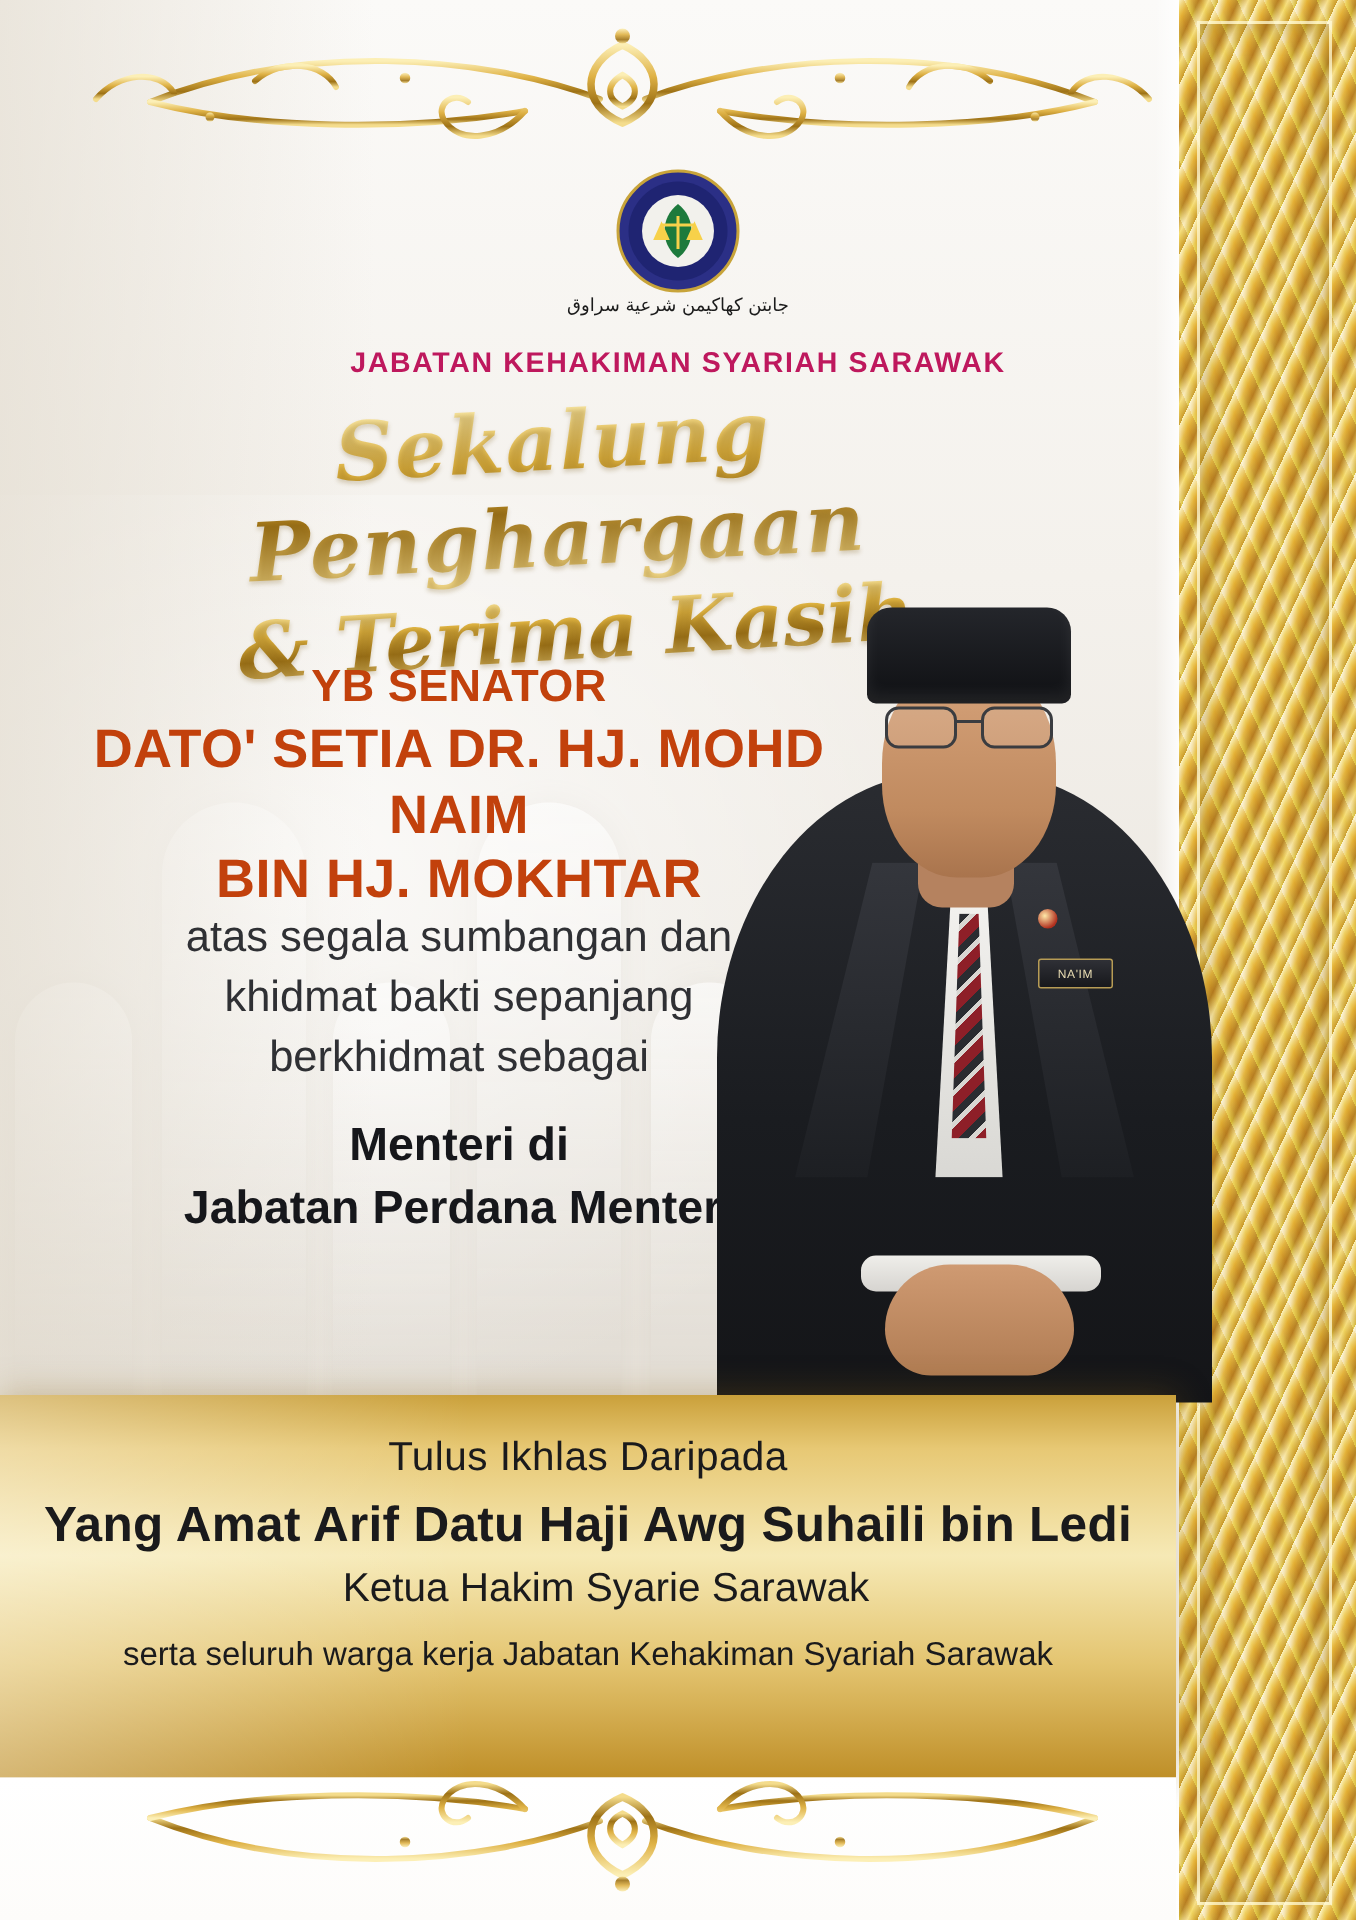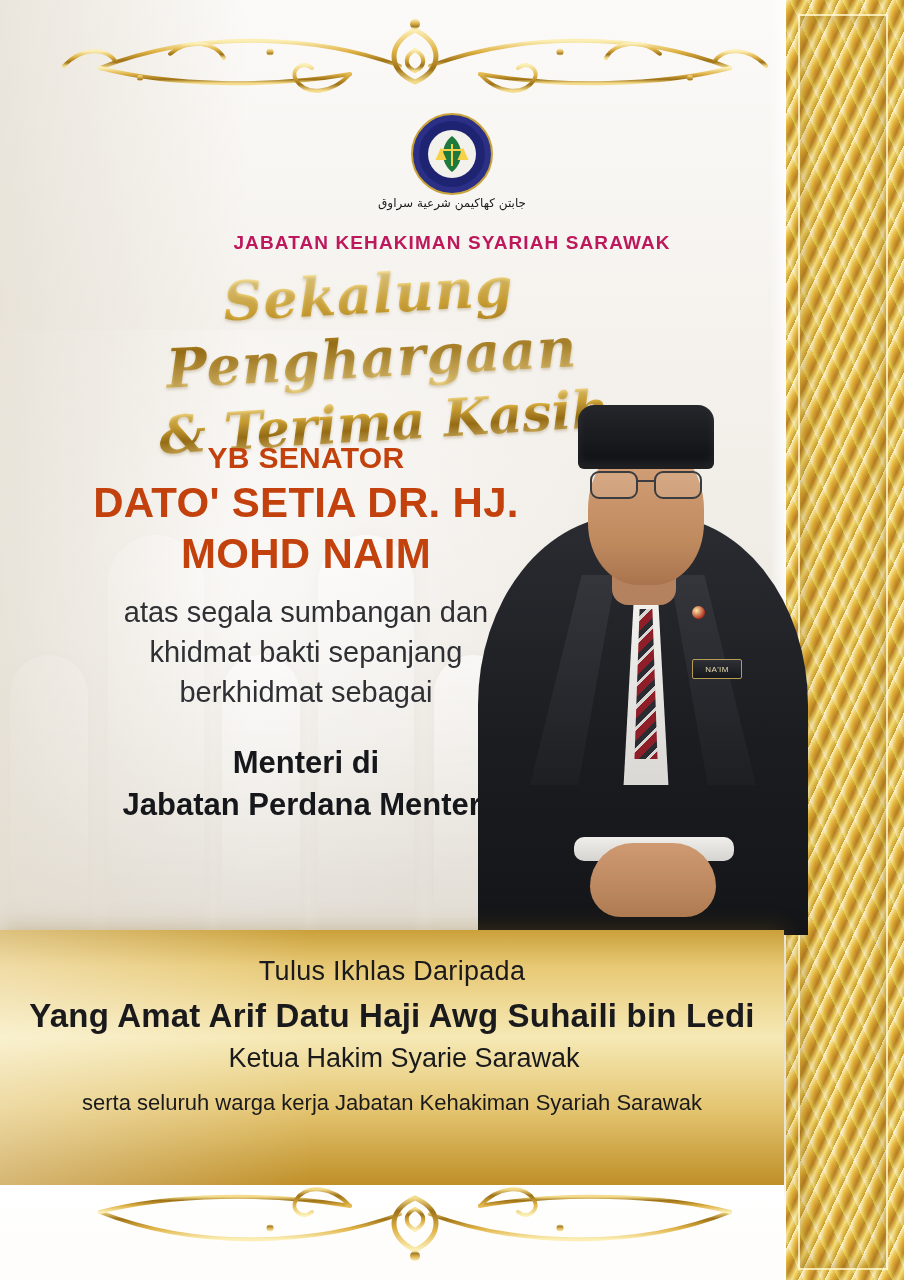--- a/index.html
+++ b/index.html
@@ -179,32 +179,32 @@
   .honoree {
     position: absolute;
     left: 36px;
     top: 440px;
     width: 540px;
     text-align: center;
     color: #c2410c;
   }
   .honoree .line {
     font-weight: 700;
-    font-size: 42px;
+    font-size: 36px;
     line-height: 1.22;
     letter-spacing: .3px;
   }
   .honoree .line.small {
     font-size: 30px;
   }
 
   .reason {
     position: absolute;
     left: 56px;
-    top: 592px;
+    top: 605px;
     width: 500px;
     text-align: center;
     color: #2f3034;
     font-size: 29px;
     line-height: 1.38;
   }
   .role {
     position: absolute;
     left: 56px;
     top: 742px;
@@ -309,21 +309,21 @@
   .p-glasses .lens.right { right: 0; }
   .p-glasses .bridge {
     position: absolute;
     left: 46px; top: 9px;
     width: 20px; height: 2px;
     background: #3a3c40;
   }
   .p-badge {
     position: absolute;
     left: 214px;
-    bottom: 256px;
+    bottom: 276px;
     width: 48px;
     height: 18px;
     background: linear-gradient(180deg, #2f3036, #17181c);
     border: 1px solid #b79c55;
     border-radius: 2px;
     color: #e8dcb2;
     font-size: 8px;
     letter-spacing: .4px;
     display: flex;
     align-items: center;
@@ -488,20 +488,21 @@
   <div class="agency-name">JABATAN KEHAKIMAN SYARIAH SARAWAK</div>
 
   <div class="script-wrap">
     <div class="script-line l1">Sekalung Penghargaan</div>
     <div class="script-line l2">&amp; Terima Kasih</div>
   </div>
 
   <div class="honoree">
     <div class="line small">YB SENATOR</div>
     <div class="line">DATO' SETIA DR. HJ. MOHD NAIM</div>
+    <div class="line">BIN HJ. MOKHTAR</div>
   </div>
 
   <div class="reason">
     <div>atas segala sumbangan dan</div>
     <div>khidmat bakti sepanjang</div>
     <div>berkhidmat sebagai</div>
   </div>
 
   <div class="role">
     <div>Menteri di</div>

